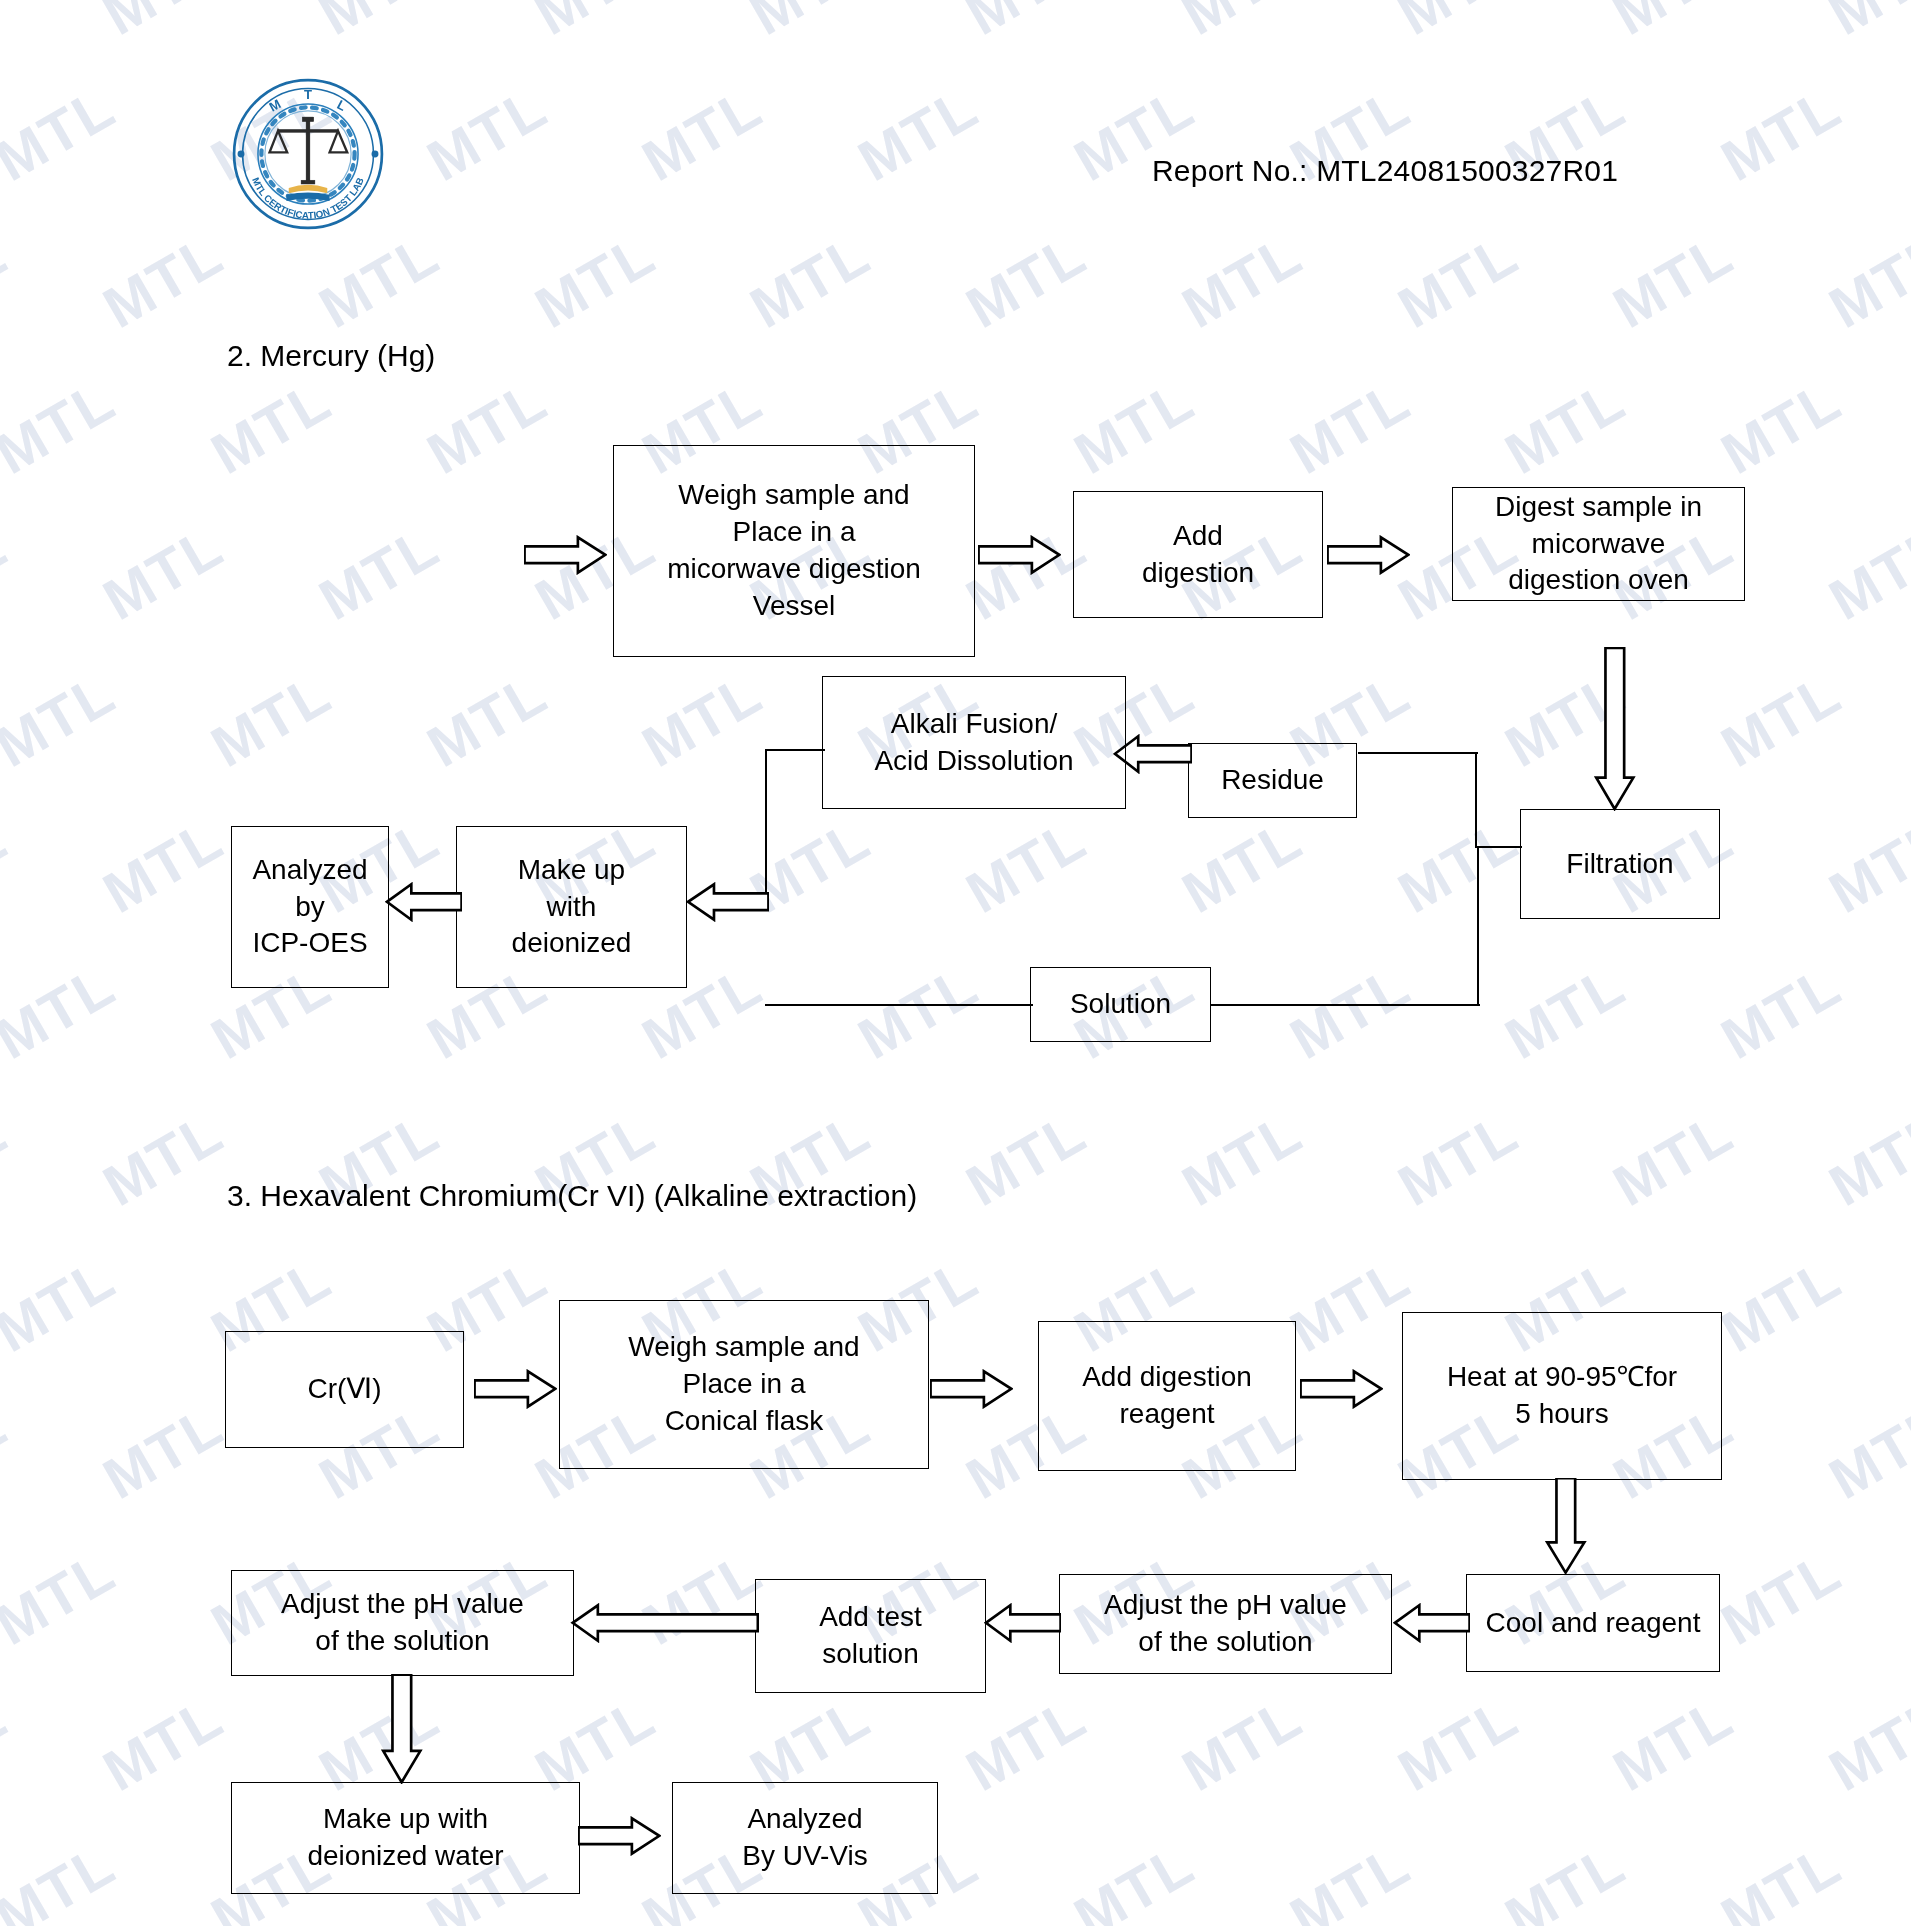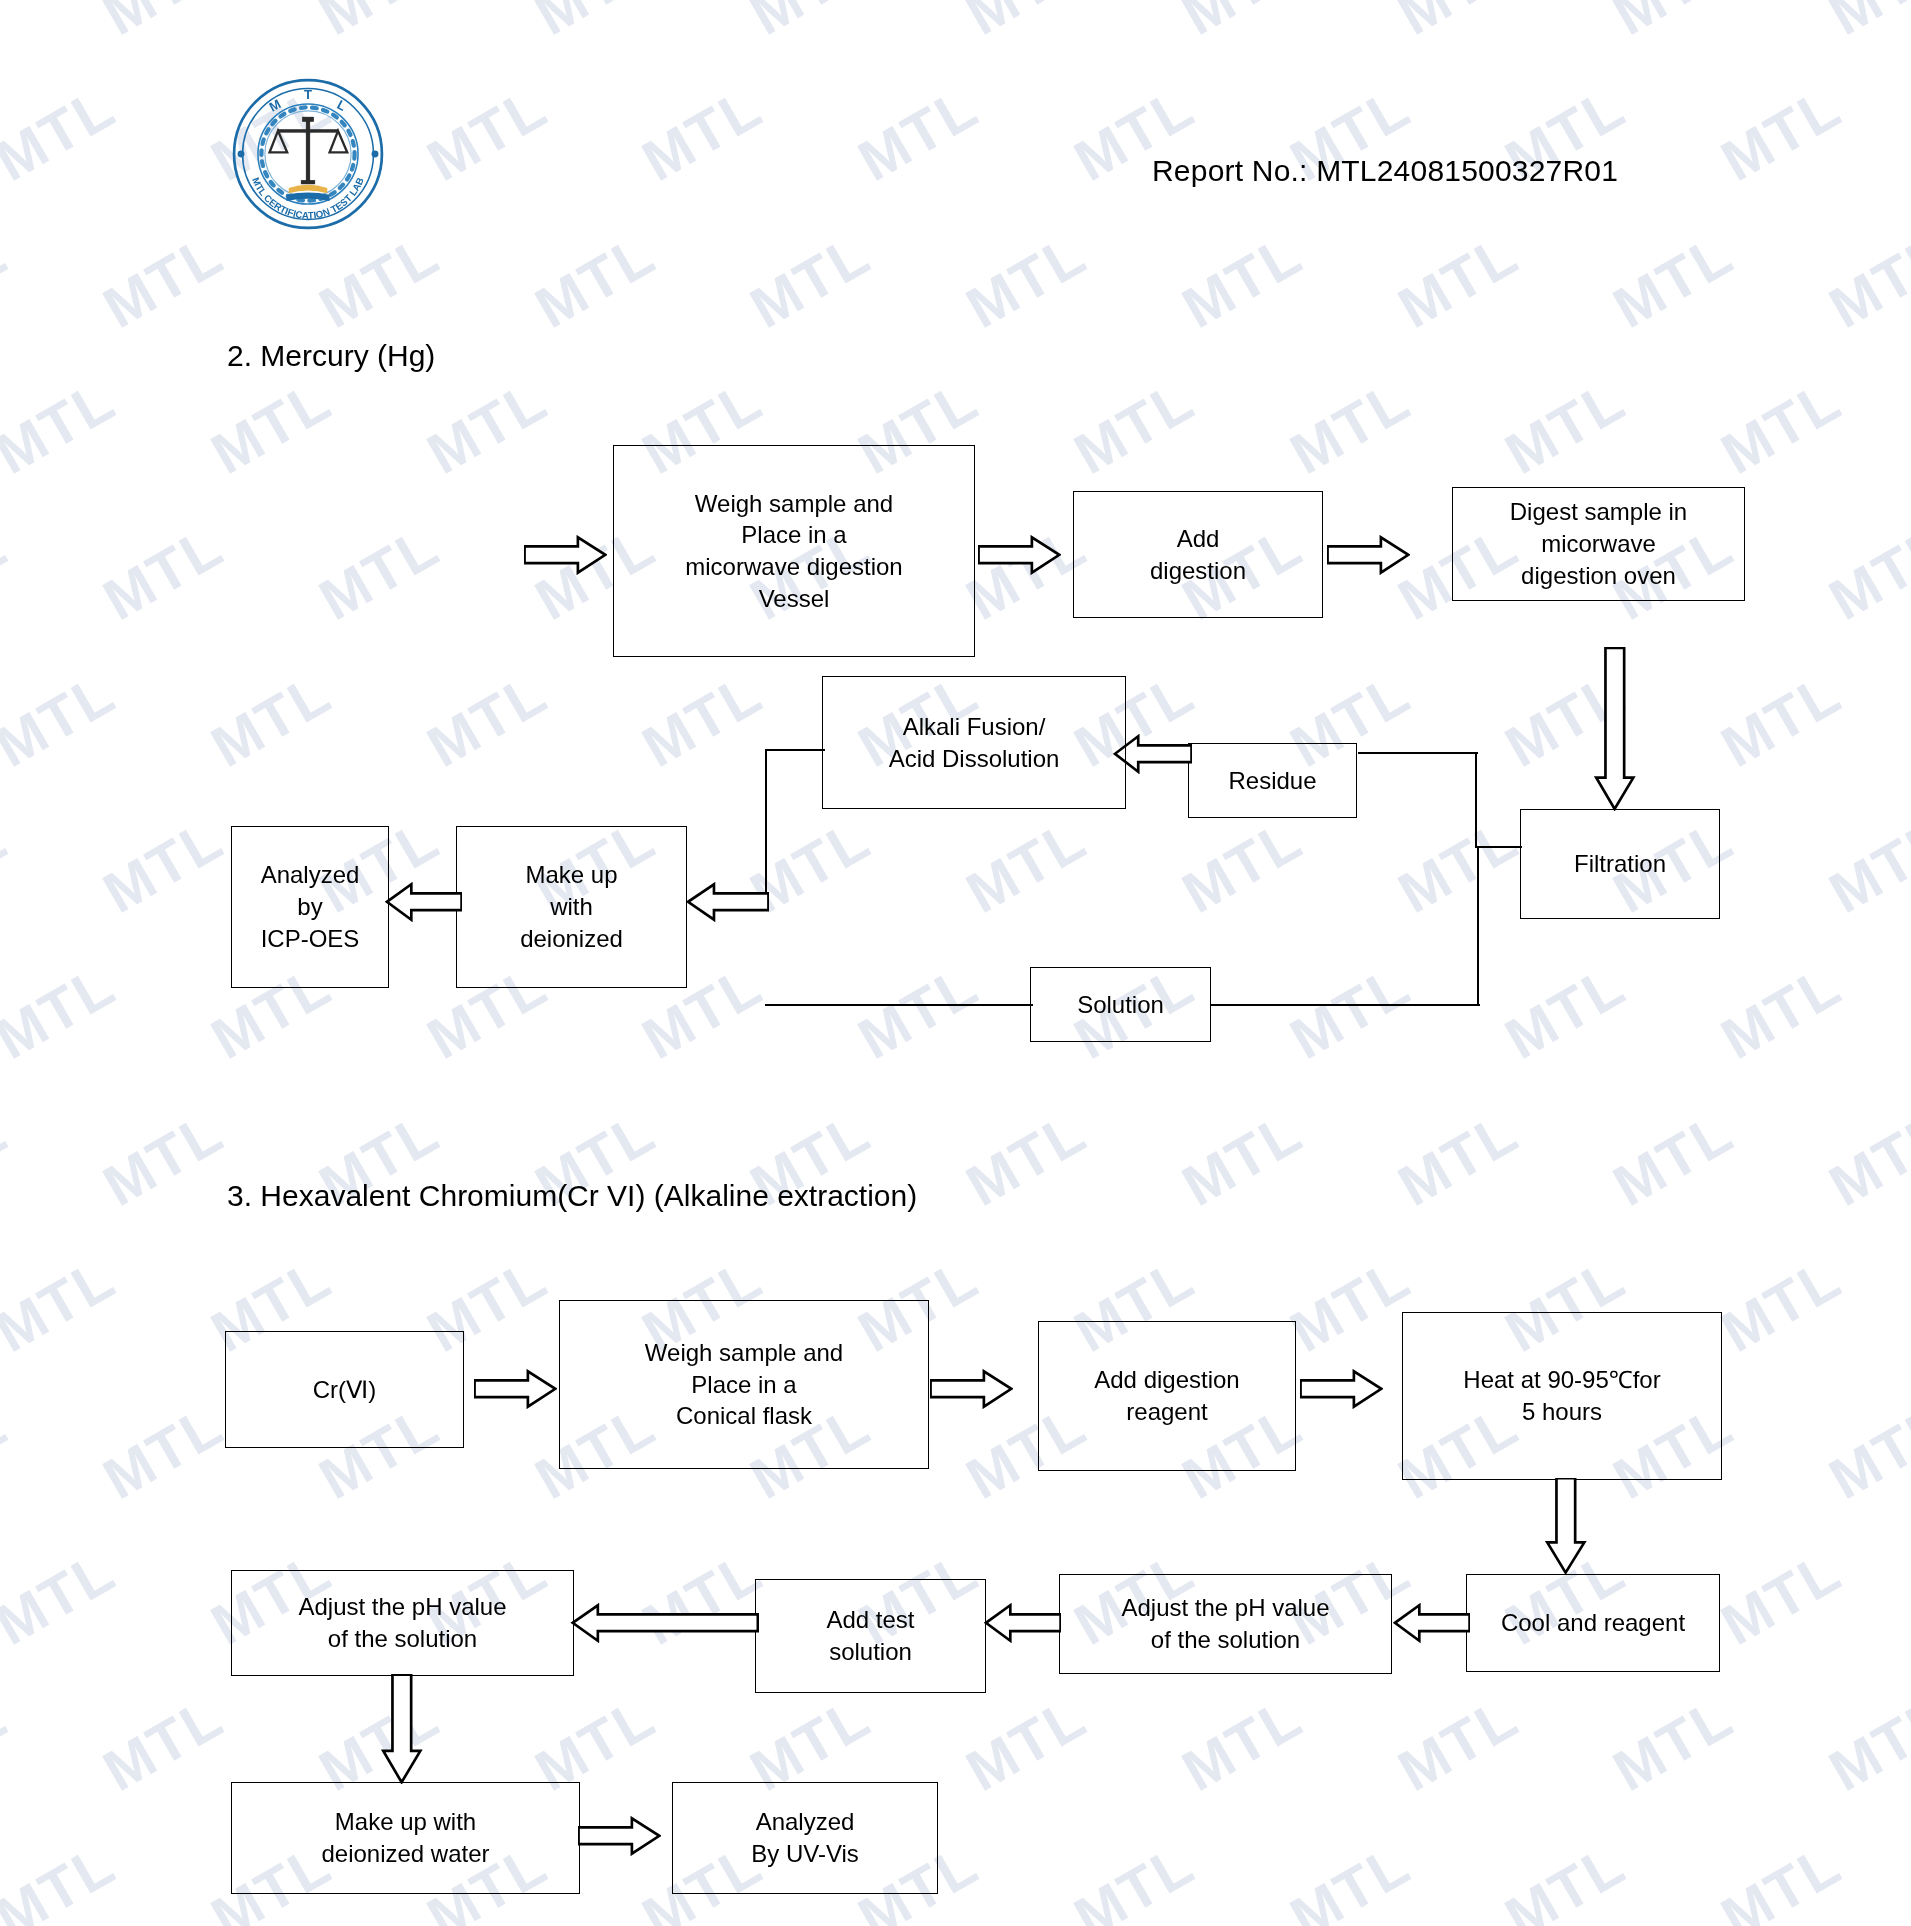--- a/index.html
+++ b/index.html
@@ -76,21 +76,21 @@
   
   .box {
     position: absolute;
     border: 1.9px solid #000000;
     background: transparent;
     display: flex;
     flex-direction: column;
     align-items: center;
     justify-content: center;
     text-align: center;
-    font-size: 24px;
+    font-size: 28px;
     line-height: 1.32;
     box-sizing: border-box;
     padding: 1.5px 3.1px;
   }
   .box .ln { display: block; white-space: nowrap; }
 
   
   .line {
     position: absolute;
     background: #000000;

